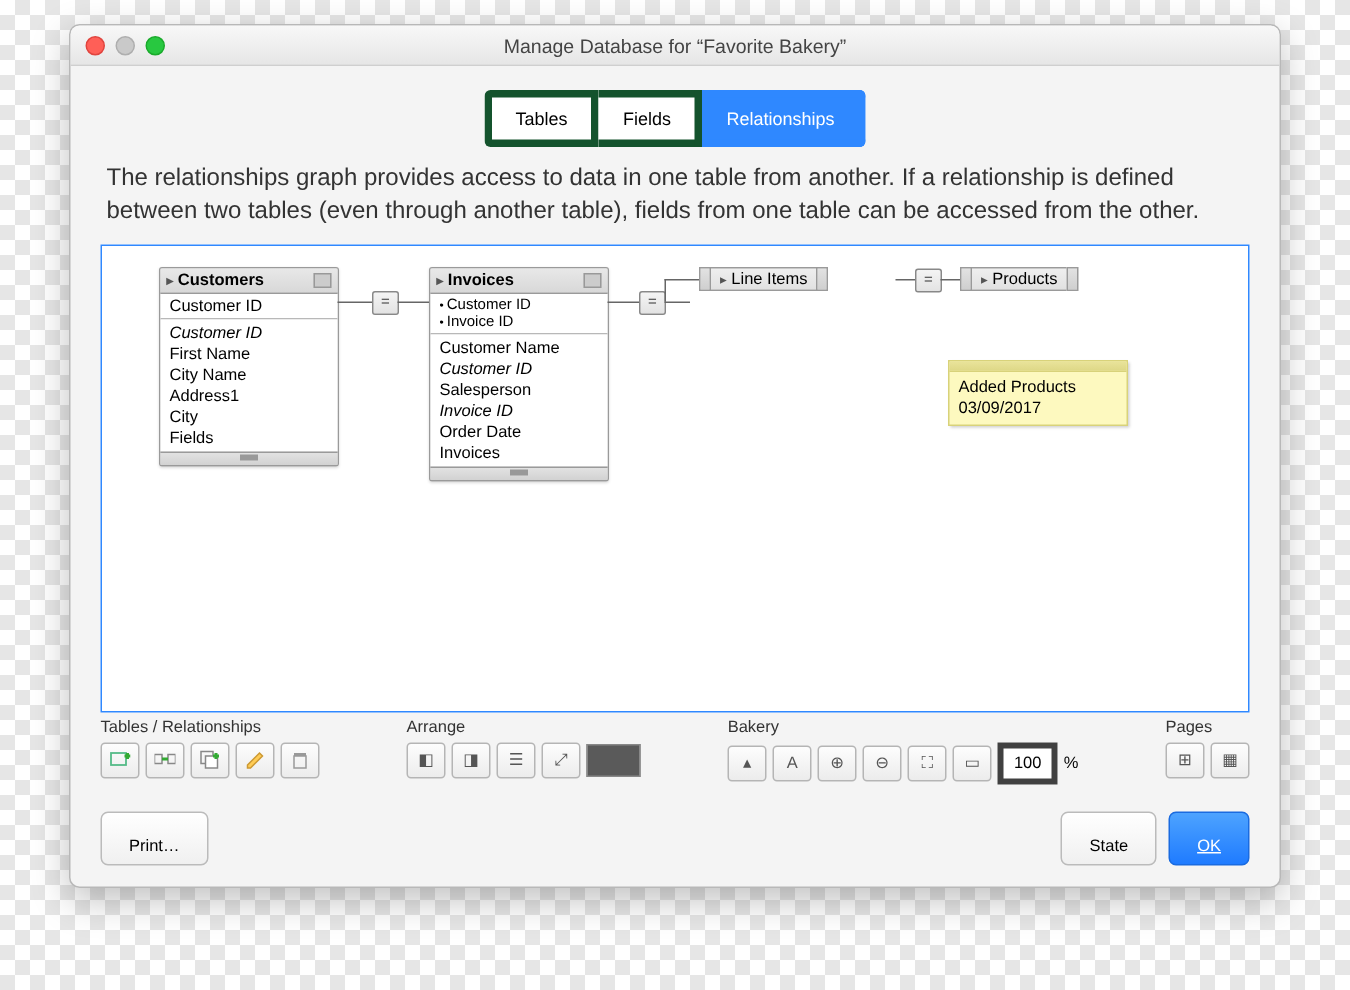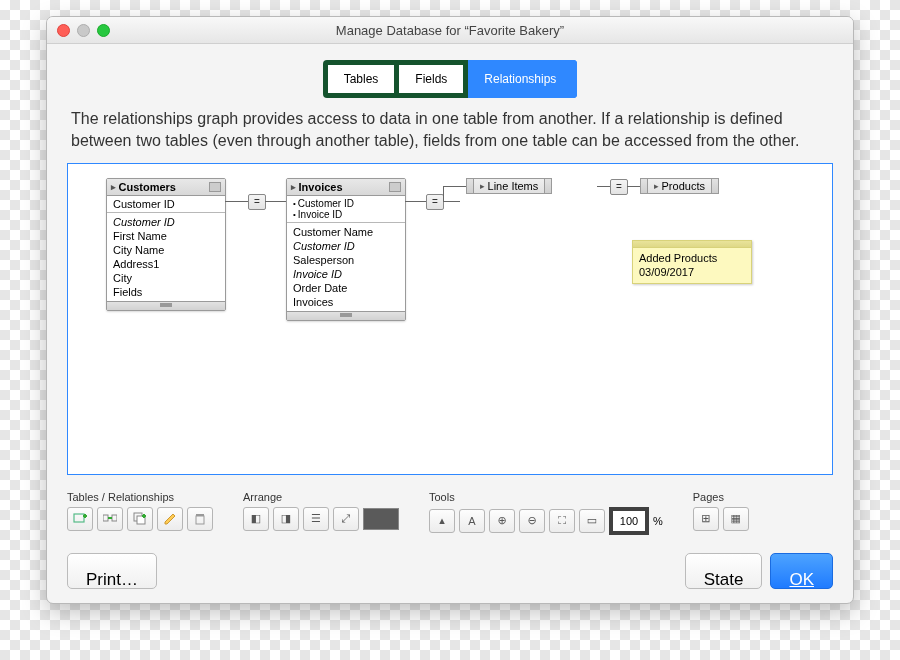--- a/index.html
+++ b/index.html
@@ -67,35 +67,35 @@
   position:absolute;width:16px;height:14px;background:linear-gradient(#f4f4f4,#e3e3e3);
   border:1px solid #888;border-radius:2px;display:flex;align-items:center;justify-content:center;
   font-size:10px;color:#333;
 }
 .conn{position:absolute;height:1px;background:#666;}
 .note{
   position:absolute;background:#fdf9bf;border:1px solid #d8d27a;
   box-shadow:1px 1px 2px rgba(0,0,0,.2);padding:4px 6px;font-size:11px;line-height:1.3;
 }
 .note-head{height:6px;background:linear-gradient(#e9e39a,#ded887);margin:-4px -6px 3px;border-bottom:1px solid #d8d27a;}
-.toolbar{display:flex;gap:30px;margin-top:16px;font-size:11px;}
+.toolbar{display:flex;gap:30px;margin-top:4px;font-size:11px;justify-content:space-between;}
 .tool-group{display:flex;flex-direction:column;gap:4px;}
 .tool-label{color:#333;}
 .tool-row{display:flex;gap:4px;align-items:center;}
 .tbtn{
   width:24px;height:22px;background:linear-gradient(#fdfdfd,#ececec);
   border:1px solid #b5b5b5;border-radius:3px;display:flex;align-items:center;justify-content:center;
   cursor:pointer;font-size:11px;color:#555;
 }
 .color-swatch{width:34px;height:20px;background:#5a5a5a;border:1px solid #888;}
 .zoom-field{width:28px;height:18px;border:4px solid #404040;background:#fff;text-align:center;font-size:11px;}
 .footer{display:flex;gap:8px;margin-top:18px;align-items:center;}
 .btn{
   height:36px;padding:16px 18px;border:1px solid #bbb;border-radius:5px;
-  background:linear-gradient(#fff,#f0f0f0);font-size:17px;cursor:pointer;
+  background:linear-gradient(#fff,#f0f0f0);font-size:11px;cursor:pointer;
 }
 .btn.primary{background:linear-gradient(#4da3ff,#1f7bff);border-color:#1a6be0;color:#fff;text-decoration:underline;}
 .spacer{flex:1;}
 </style>
 </head>
 <body>
 
 <div class="window">
 
   <div class="titlebar">
@@ -248,21 +248,21 @@
         <div class="tool-label">Arrange</div>
         <div class="tool-row">
           <div class="tbtn">◧</div>
           <div class="tbtn">◨</div>
           <div class="tbtn">☰</div>
           <div class="tbtn">⤢</div>
           <div class="color-swatch"></div>
         </div>
       </div>
       <div class="tool-group">
-        <div class="tool-label">Tools</div>
+        <div class="tool-label">Bakery</div>
         <div class="tool-row">
           <div class="tbtn">▴</div>
           <div class="tbtn">A</div>
           <div class="tbtn">⊕</div>
           <div class="tbtn">⊖</div>
           <div class="tbtn">⛶</div>
           <div class="tbtn">▭</div>
           <input class="zoom-field" value="100" style="">
           <span>%</span>
         </div>

